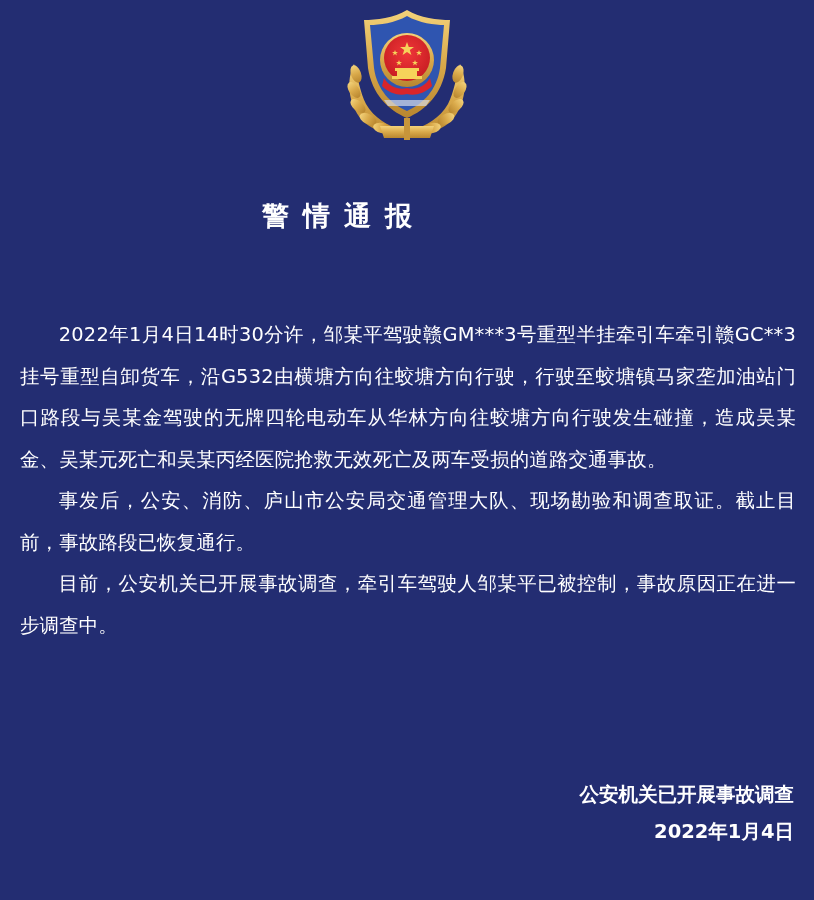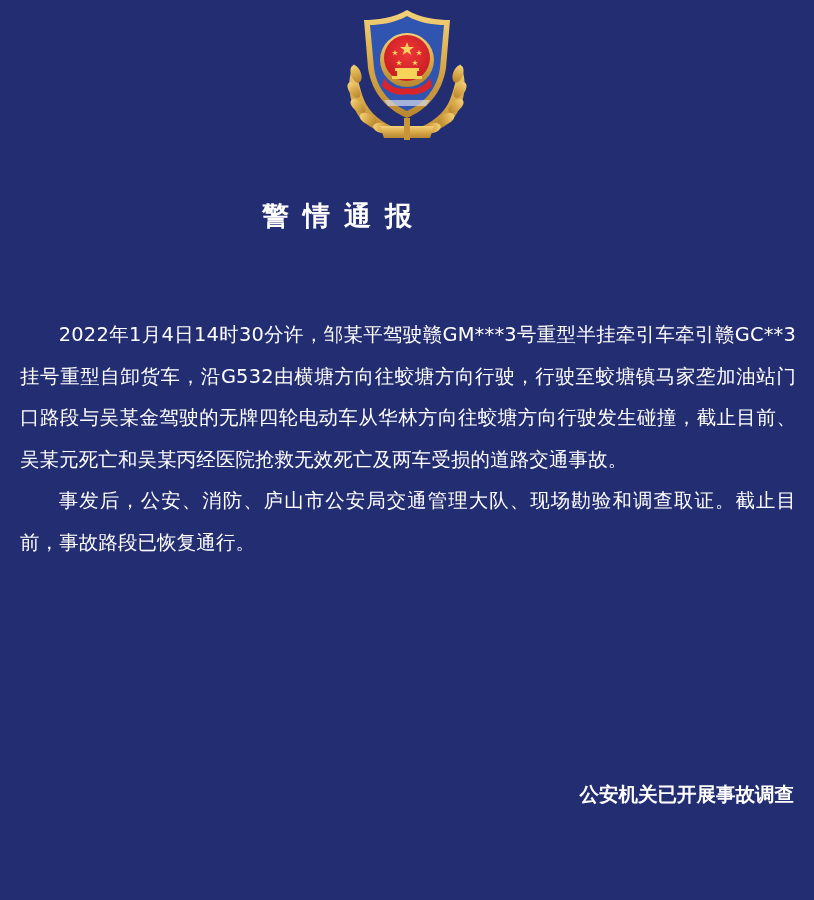--- a/index.html
+++ b/index.html
@@ -123,19 +123,21 @@
 
     <path d="M44 70 C50 80 60 82 67 80 C74 82 84 80 90 70 L92 78 C84 86 74 88 67 86 C60 88 50 86 42 78 Z" fill="#d9252a"></path>
 
     <path d="M44 92 L90 92 L86 98 L48 98 Z" fill="#d6dbe8" opacity="0.7"></path>
   </svg>
 </div>
 
 <div class="title">警情通报</div>
 
 <div class="body-text">
-  <p>2022年1月4日14时30分许，邹某平驾驶赣GM***3号重型半挂牵引车牵引赣GC**3挂号重型自卸货车，沿G532由横塘方向往蛟塘方向行驶，行驶至蛟塘镇马家垄加油站门口路段与吴某金驾驶的无牌四轮电动车从华林方向往蛟塘方向行驶发生碰撞，截止目前、吴某元死亡和吴某丙经医院抢救无效死亡及两车受损的道路交通事故。</p>
+  <p>2022年1月4日14时30分许，邹某平驾驶赣GM***3号重型半挂牵引车牵引赣GC**3挂号重型自卸货车，沿G532由横塘方向往蛟塘方向行驶，行驶至蛟塘镇马家垄加油站门口路段与吴某金驾驶的无牌四轮电动车从华林方向往蛟塘方向行驶发生碰撞，造成吴某金、吴某元死亡和吴某丙经医院抢救无效死亡及两车受损的道路交通事故。</p>
   <p>事发后，公安、消防、庐山市公安局交通管理大队、现场勘验和调查取证。截止目前，事故路段已恢复通行。</p>
+  <p>目前，公安机关已开展事故调查，牵引车驾驶人邹某平已被控制，事故原因正在进一步调查中。</p>
 </div>
 
 <div class="signature">
   <div>公安机关已开展事故调查</div>
+  <div>2022年1月4日</div>
 </div>
 
 </body></html>

